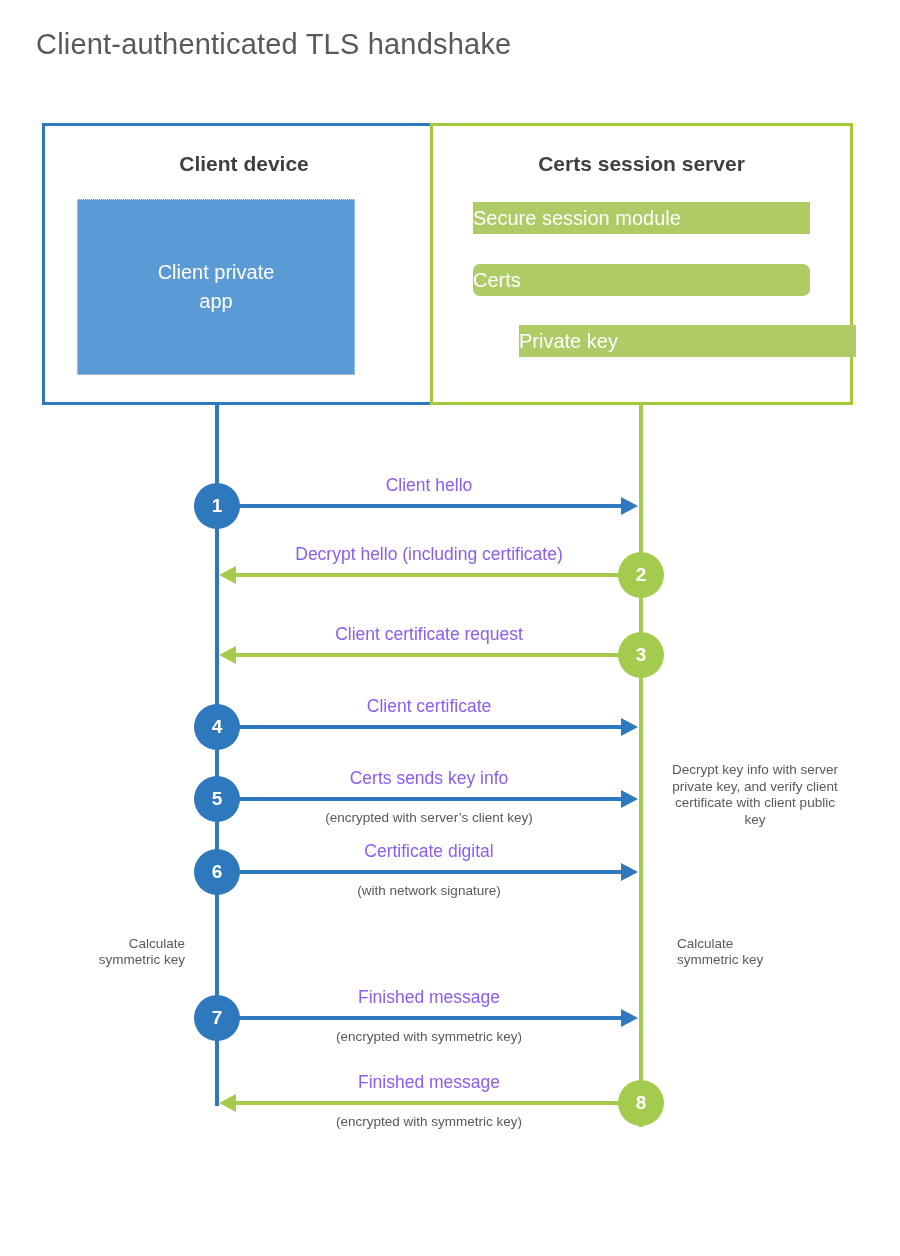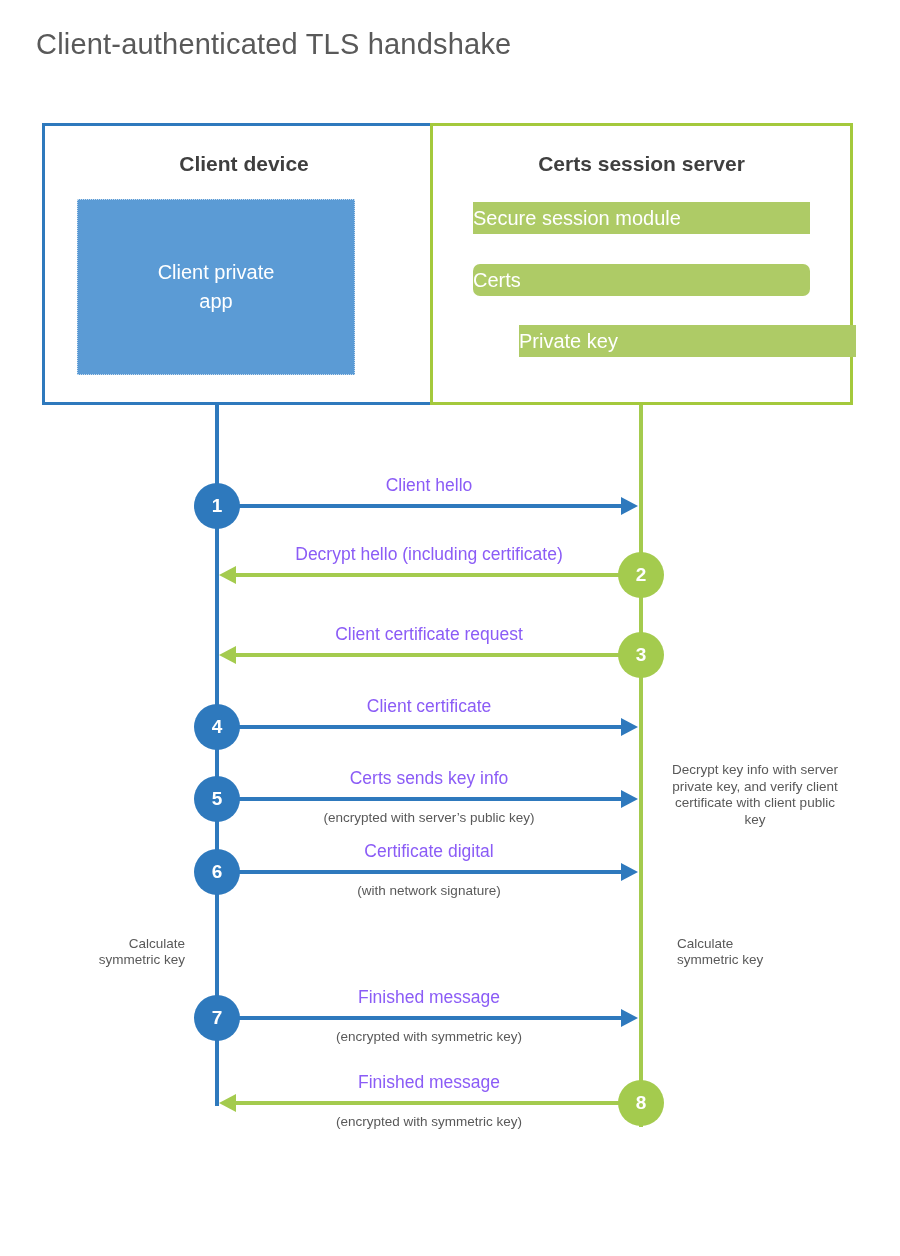--- a/index.html
+++ b/index.html
@@ -108,21 +108,21 @@
     <div class="abs mlabel" style="top:696px;">Client certificate</div>
     <div class="abs circle blue-bg" style="left:194px;top:704px;">
       <span>4</span>
     </div>
   </div>
 
   <div>
     <div class="abs aline blue-bg" style="left:217px;top:797px;width:404px;"></div>
     <div class="abs ahead r" style="left:621px;top:790px;"></div>
     <div class="abs mlabel" style="top:768px;">Certs sends key info</div>
-    <div class="abs msub" style="top:809px;">(encrypted with server’s public key)</div>
+    <div class="abs msub" style="top:809px;">(encrypted with server’s client key)</div>
     <div class="abs circle blue-bg" style="left:194px;top:776px;">
       <span>5</span>
     </div>
   </div>
 
   <div>
     <div class="abs aline blue-bg" style="left:217px;top:870px;width:404px;"></div>
     <div class="abs ahead r" style="left:621px;top:863px;"></div>
     <div class="abs mlabel" style="top:841px;">Certificate digital</div>
     <div class="abs msub" style="top:882px;">(with network signature)</div>

